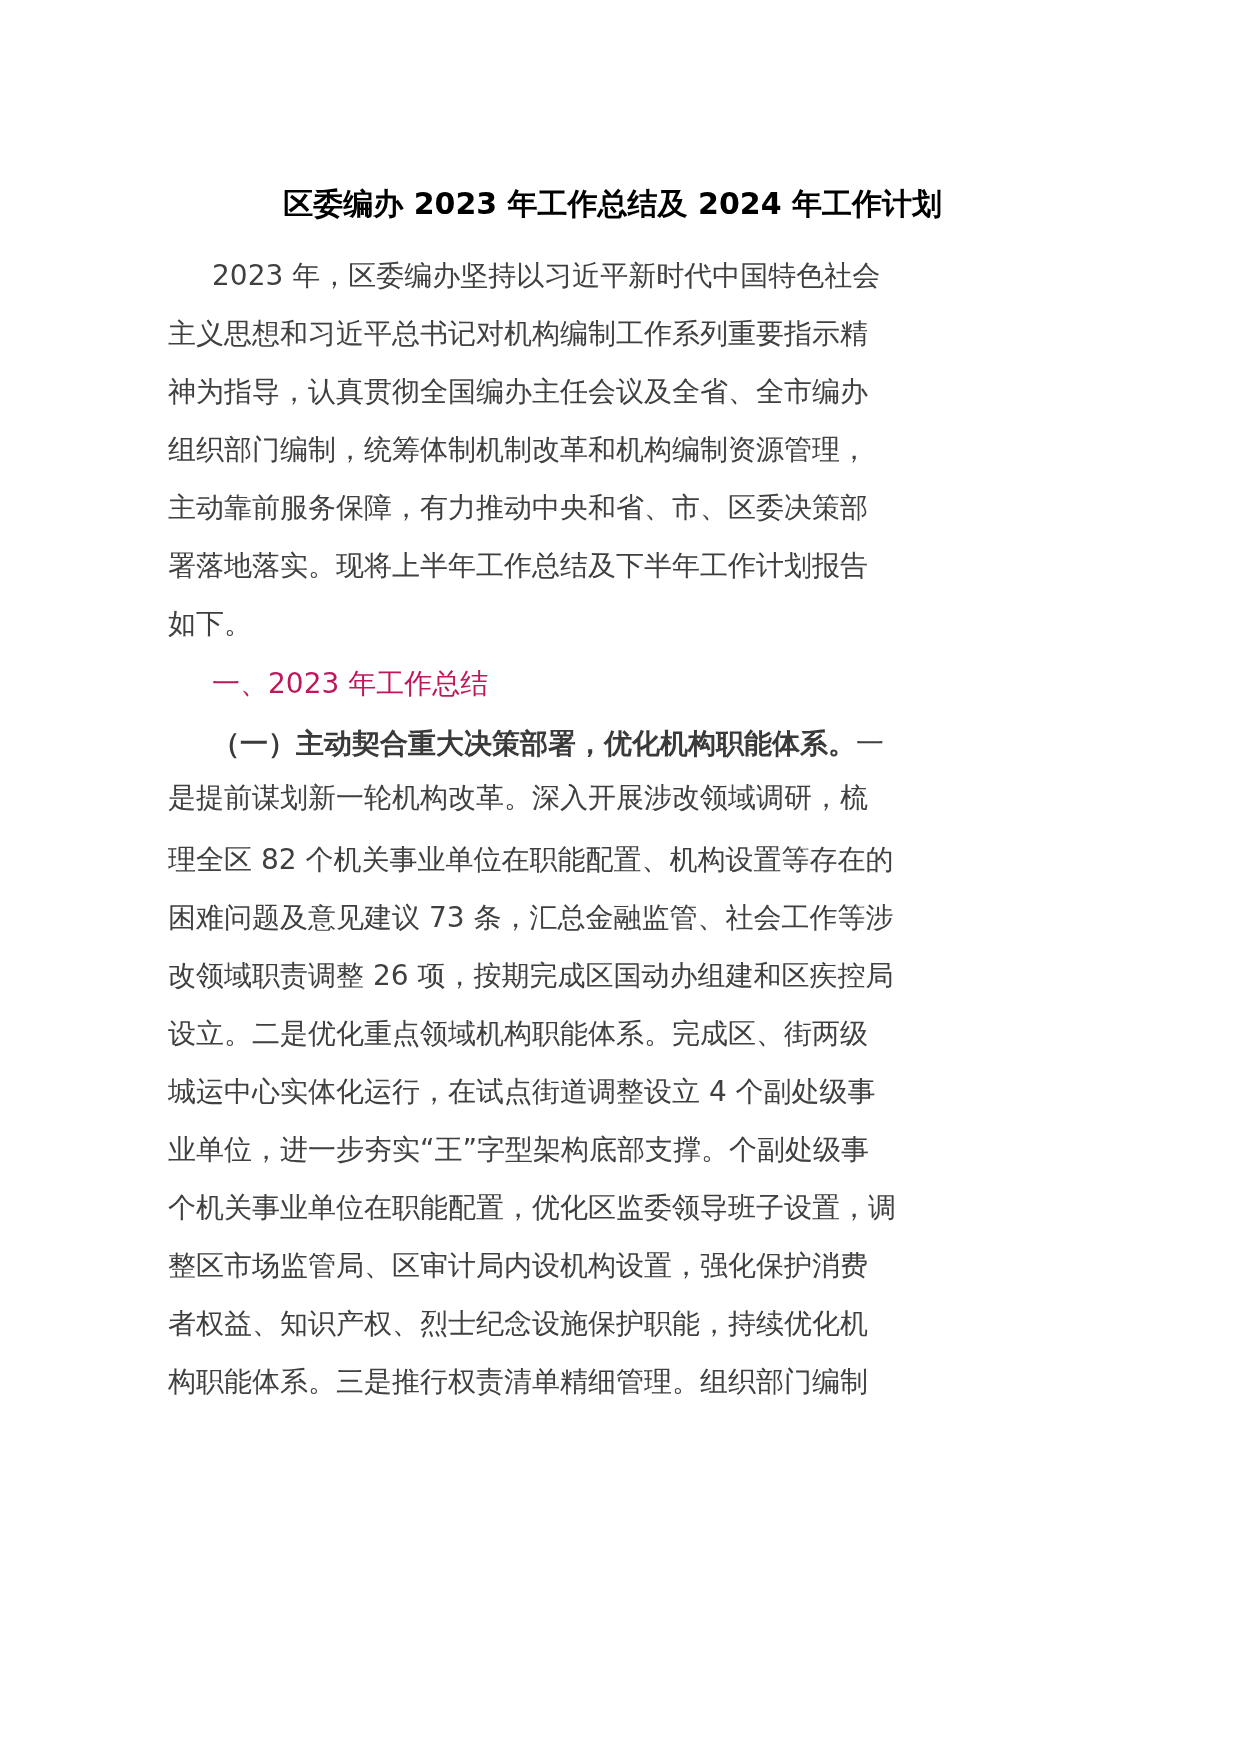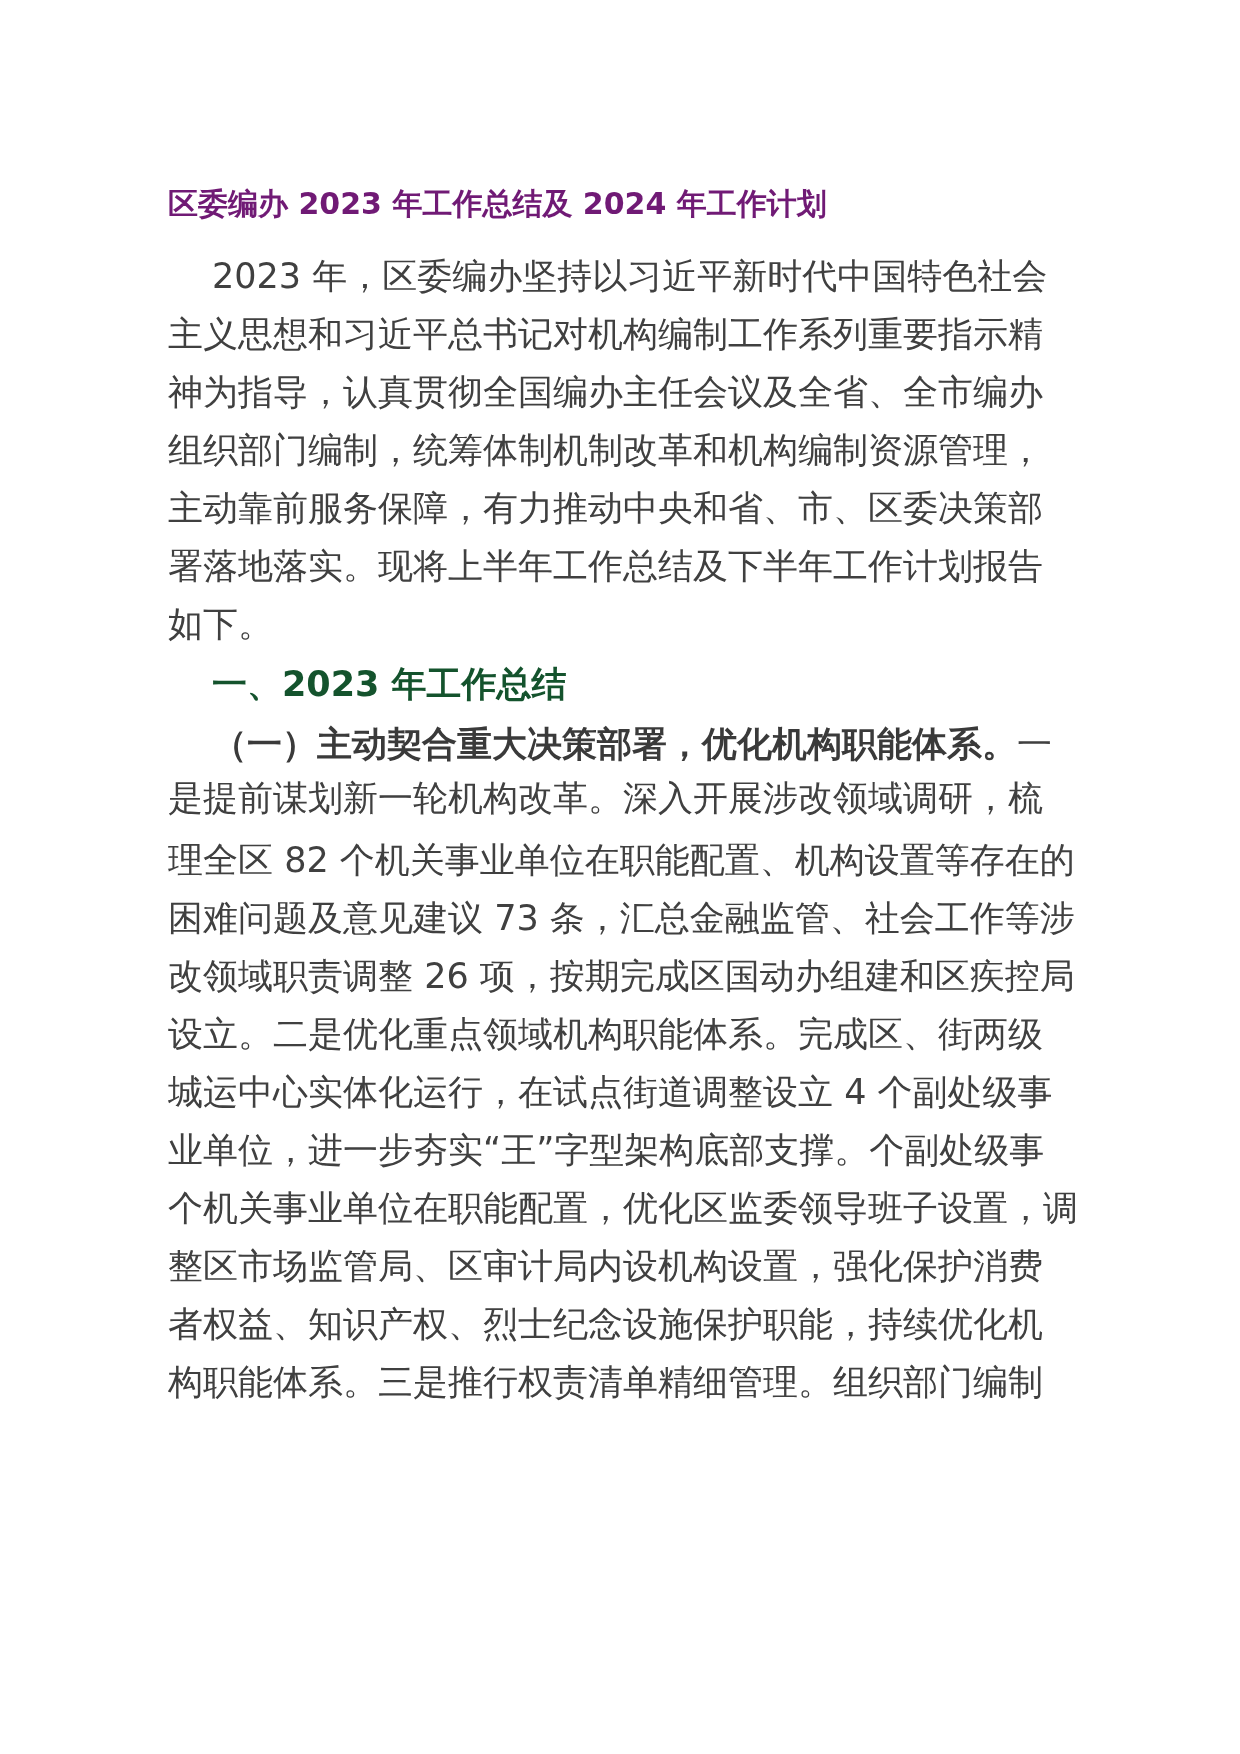--- a/index.html
+++ b/index.html
@@ -19,41 +19,41 @@
     position: absolute;
     left: 168px;
     top: 0;
     width: 774px;
   }
   .title {
     position: absolute;
     left: 0;
     top: 184px;
     width: 774px;
-    text-align: left;
+    text-align: right;
     font-weight: bold;
     font-size: 30px;
     line-height: 40px;
-    color: #701a75;
+    color: #000000;
     letter-spacing: 0px;
     white-space: nowrap;
   }
   .line {
     position: absolute;
     left: 0;
     height: 58px;
     line-height: 58px;
-    font-size: 35px;
+    font-size: 28px;
     white-space: nowrap;
     color: #404040;
   }
   .line.indent { left: 44px; }
   .line.heading {
-    font-weight: bold;
-    color: #14532d;
+    font-weight: normal;
+    color: #be185d;
   }
   .bold { font-weight: bold; color: #3a3a3a; }
 </style>
 </head>
 <body>
 
 <div class="page">
 
   <div class="title">区委编办 2023 年工作总结及 2024 年工作计划</div>
 

